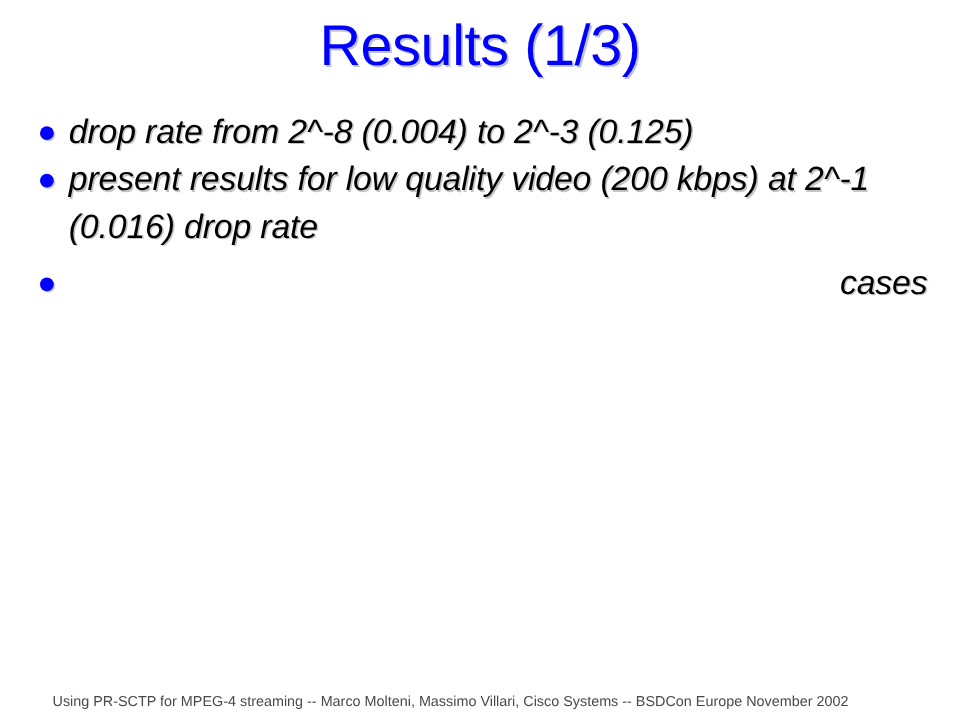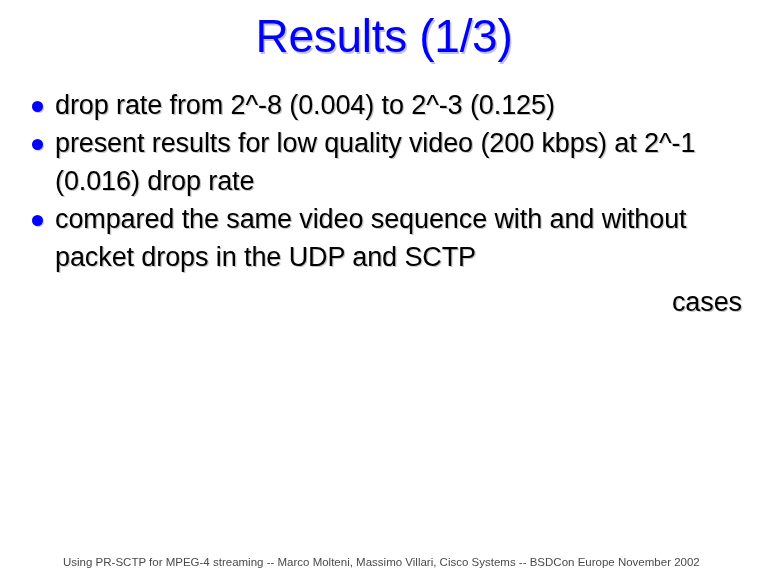--- a/index.html
+++ b/index.html
@@ -37,20 +37,21 @@
     text-shadow: 1.5px 1.5px 0 rgba(120,120,160,0.45);
     white-space: nowrap;
   }
 
   
   #body-content {
     position: absolute;
     top: 86px;
     left: 26px;
     width: 716px;
+    font-style: italic;
   }
 
   .bullet-item {
     position: relative;
     padding-left: 29px;
     color: #000000;
     font-size: 27px;
     font-weight: 400;
     line-height: 38px;
     letter-spacing: -0.1px;
@@ -79,21 +80,21 @@
   }
   .tail-line {
     display: block;
     margin-top: 7px;
     text-align: right;
   }
 
   
   #slide-footer {
     position: absolute;
-    left: 63px;
+    left: 42px;
     top: 554px;
     width: 700px;
     color: #4a4a4a;
     font-size: 11.5px;
     font-weight: 400;
     line-height: 16px;
     letter-spacing: 0px;
     white-space: nowrap;
   }
 </style>
@@ -112,21 +113,20 @@
     </div>
 
     <div class="bullet-item">
       <span class="bullet-marker"></span>
       <span class="bullet-text">present results for low quality video (200 kbps) at 2^-1 (0.016) drop rate</span>
     </div>
 
 
     <div class="bullet-item loose">
       <span class="bullet-marker"></span>
-      <span class="bullet-text">compared the same video sequence with and without packet drops in the UDP and SCTP</span>
       <span class="tail-line">cases</span>
     </div>
 
   </div>
 
   <div id="slide-footer">Using PR-SCTP for MPEG-4 streaming -- Marco Molteni, Massimo Villari, Cisco Systems -- BSDCon Europe November 2002</div>
 
 </div>
 
 </body></html>

